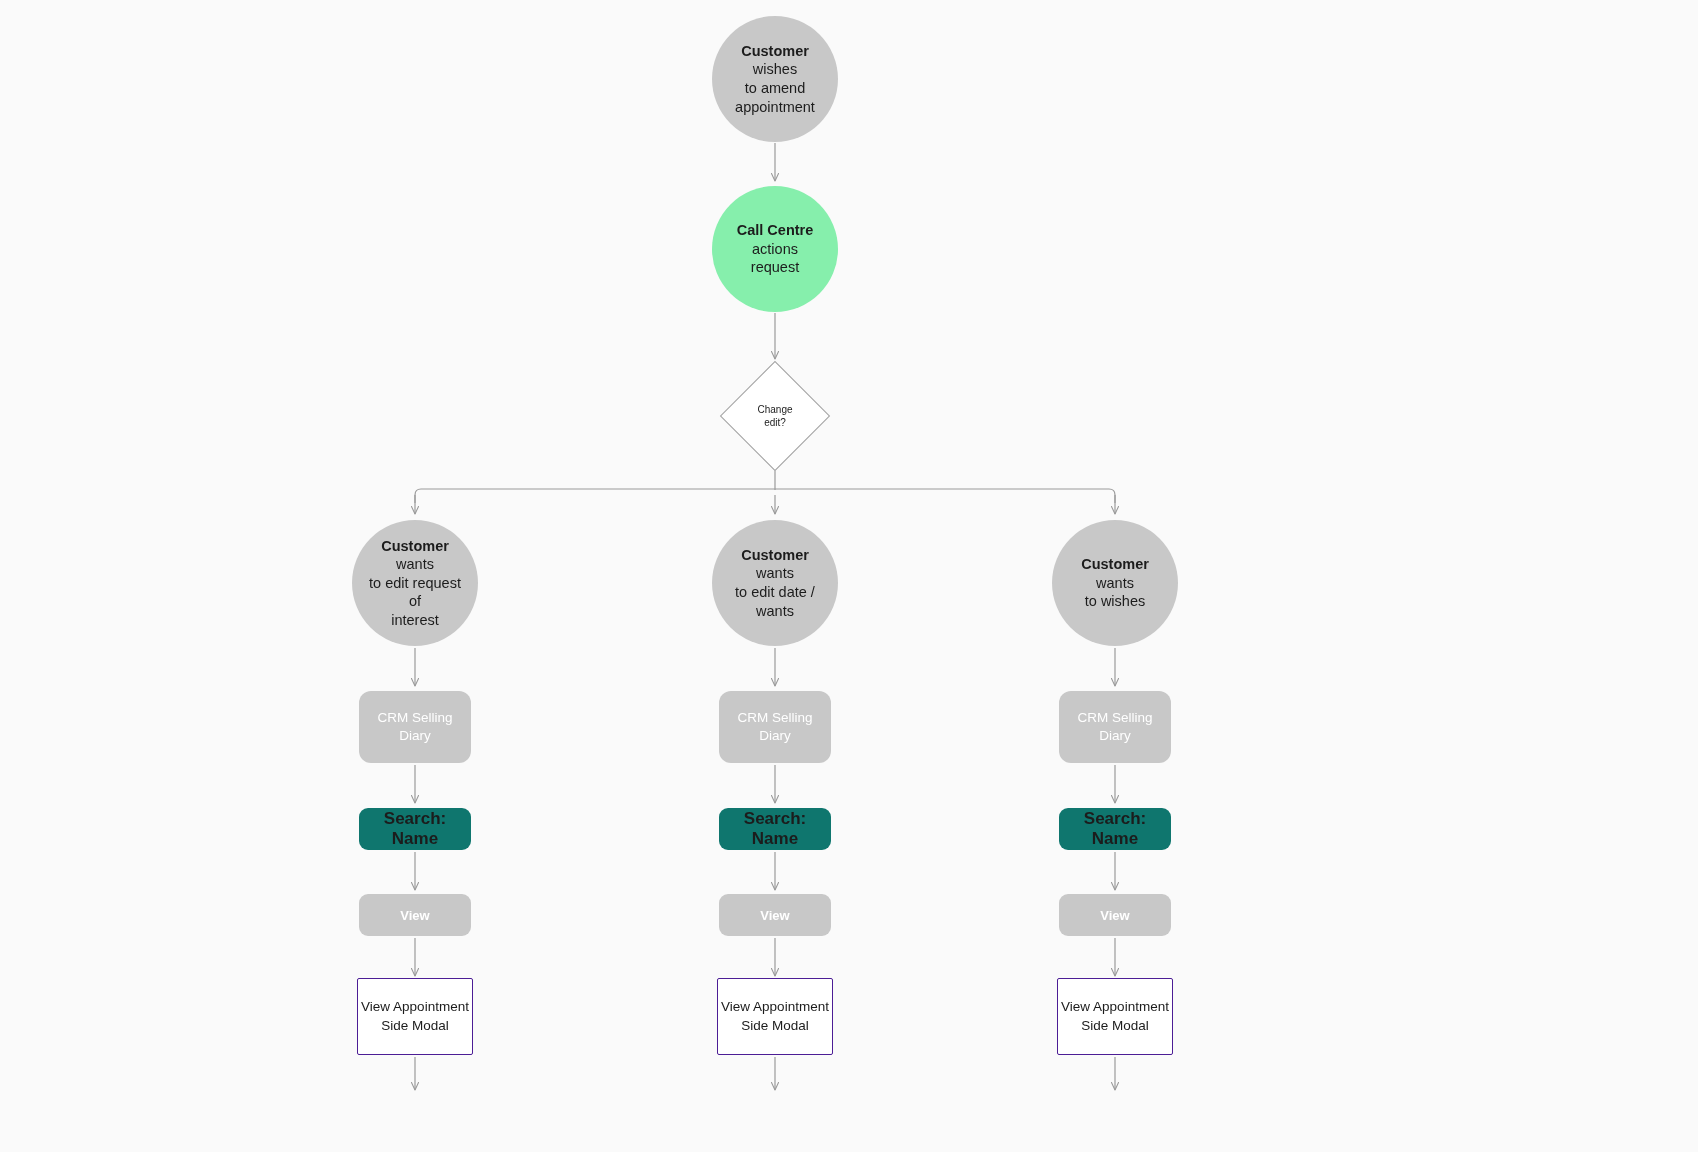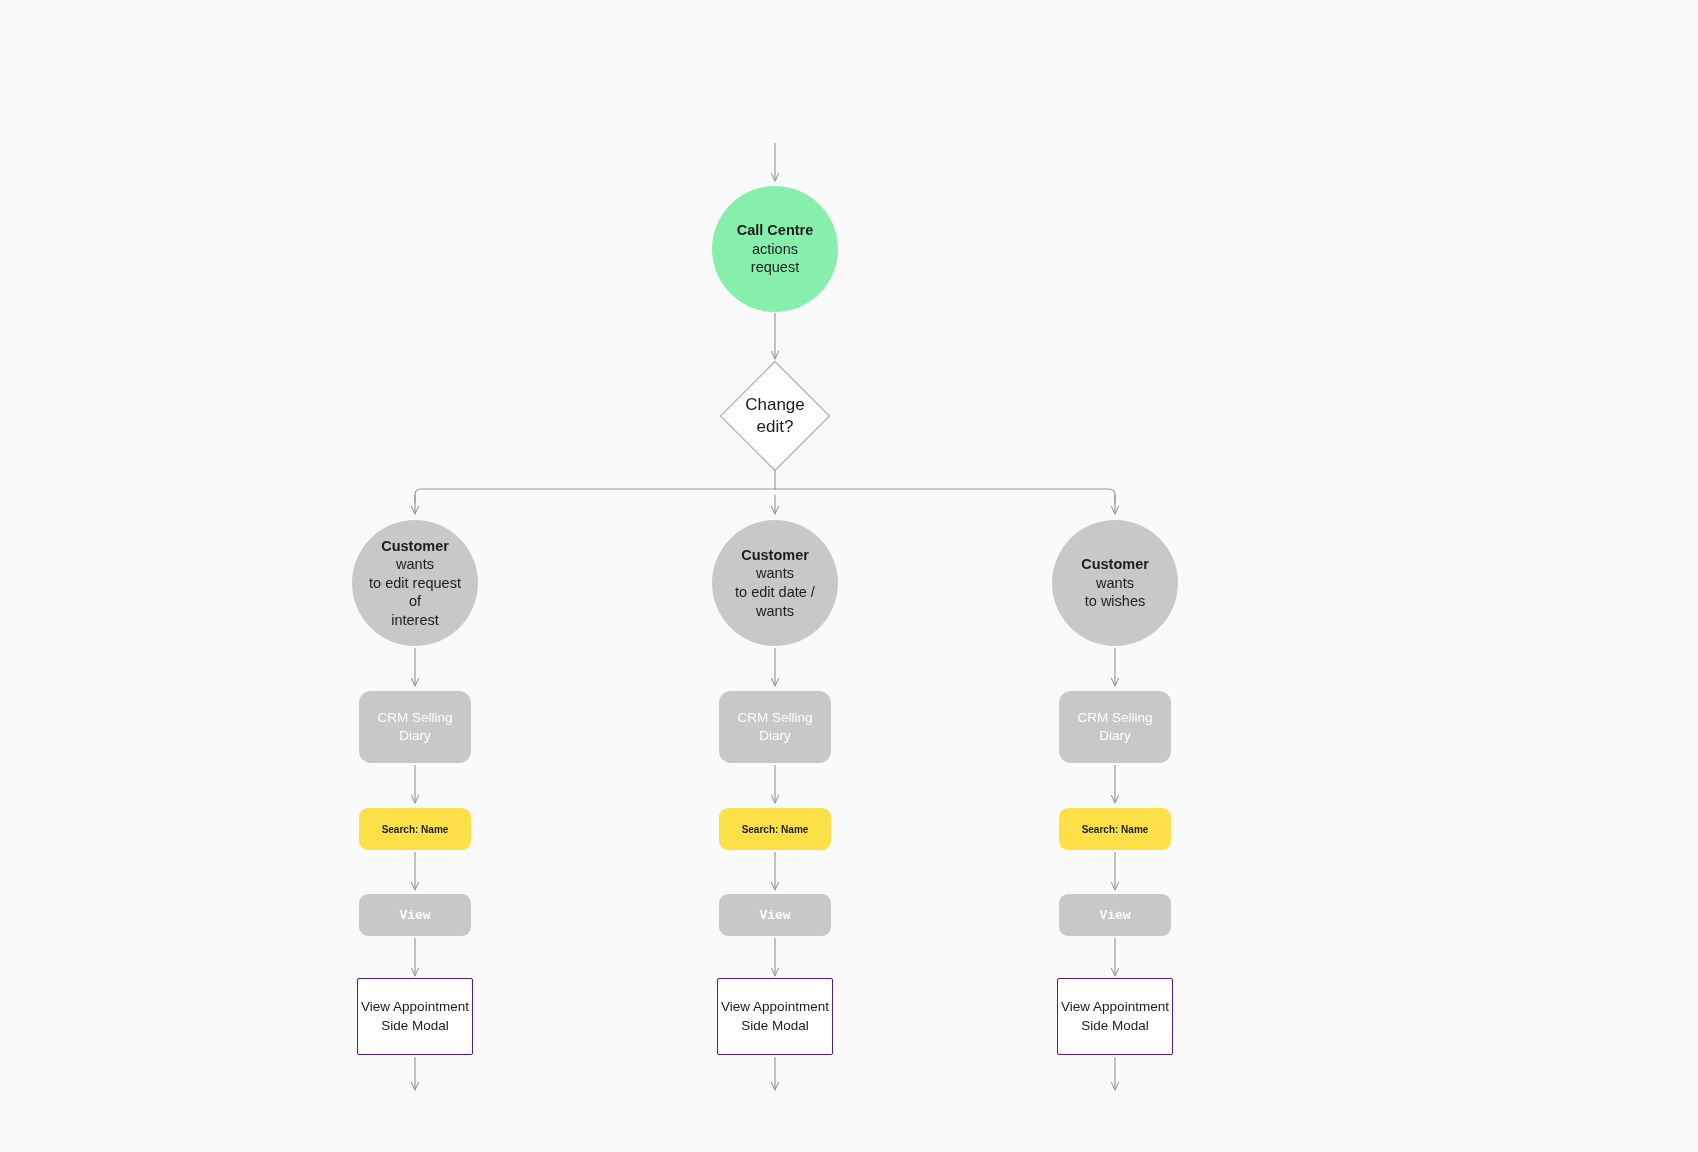--- a/index.html
+++ b/index.html
@@ -68,21 +68,21 @@
   }
   .diamond-label {
     position: absolute;
     left: 0; top: 0;
     width: 100%;
     height: 100%;
     display: flex;
     flex-direction: column;
     align-items: center;
     justify-content: center;
-    font-size: 17px;
+    font-size: 10px;
     line-height: 1.3;
     color: #1c1c1c;
   }
 
   
   .rect-filled {
     background: #c8c8c8;
     color: #ffffff;
     font-size: 13.5px;
     line-height: 1.35;
@@ -96,35 +96,34 @@
     border: 1px solid #4c1d95;
     color: #1c1c1c;
     font-size: 13.5px;
     line-height: 1.4;
     border-radius: 2px;
     flex-direction: column;
   }
 
   
   .pill-search {
-    background: #fde047;
+    background: #0f766e;
     color: #1c1c1c;
     font-weight: 700;
-    font-size: 10px;
+    font-size: 17px;
     border-radius: 9px;
   }
 
   
   .pill-action {
     background: #c8c8c8;
     color: #ffffff;
     font-weight: 700;
     font-size: 13px;
     border-radius: 9px;
-    font-family: Liberation Mono, monospace;
   }
 
   .l2 { display: block; }
 </style>
 </head>
 <body>
 
 <div id="canvas">
 
   <svg id="wires" viewBox="0 0 1698 1152" width="1698" height="1152" xmlns="http://www.w3.org/2000/svg">
@@ -159,20 +158,27 @@
       <path d="M 775 1057 L 775 1090" marker-end="url(#arrow)"></path>
 
       <path d="M 1115 648 L 1115 686" marker-end="url(#arrow)"></path>
       <path d="M 1115 765 L 1115 803" marker-end="url(#arrow)"></path>
       <path d="M 1115 852 L 1115 890" marker-end="url(#arrow)"></path>
       <path d="M 1115 938 L 1115 976" marker-end="url(#arrow)"></path>
       <path d="M 1115 1057 L 1115 1090" marker-end="url(#arrow)"></path>
     </g>
   </svg>
 
+  <div class="node circle" style="left:712px; top:16px; width:126px; height:126px;">
+    <div>
+      <span class="ln"><b>Customer</b><span> wishes</span></span>
+      <span class="ln">to amend</span>
+      <span class="ln">appointment</span>
+    </div>
+  </div>
 
   <div class="node circle light" style="left:712px; top:186px; width:126px; height:126px;">
     <div>
       <span class="ln"><b>Call Centre</b></span>
       <span class="ln">actions request</span>
     </div>
   </div>
 
   <div class="diamond-wrap" style="left:736px; top:377px; width:78px; height:78px;">
     <div class="diamond-shape"></div>

